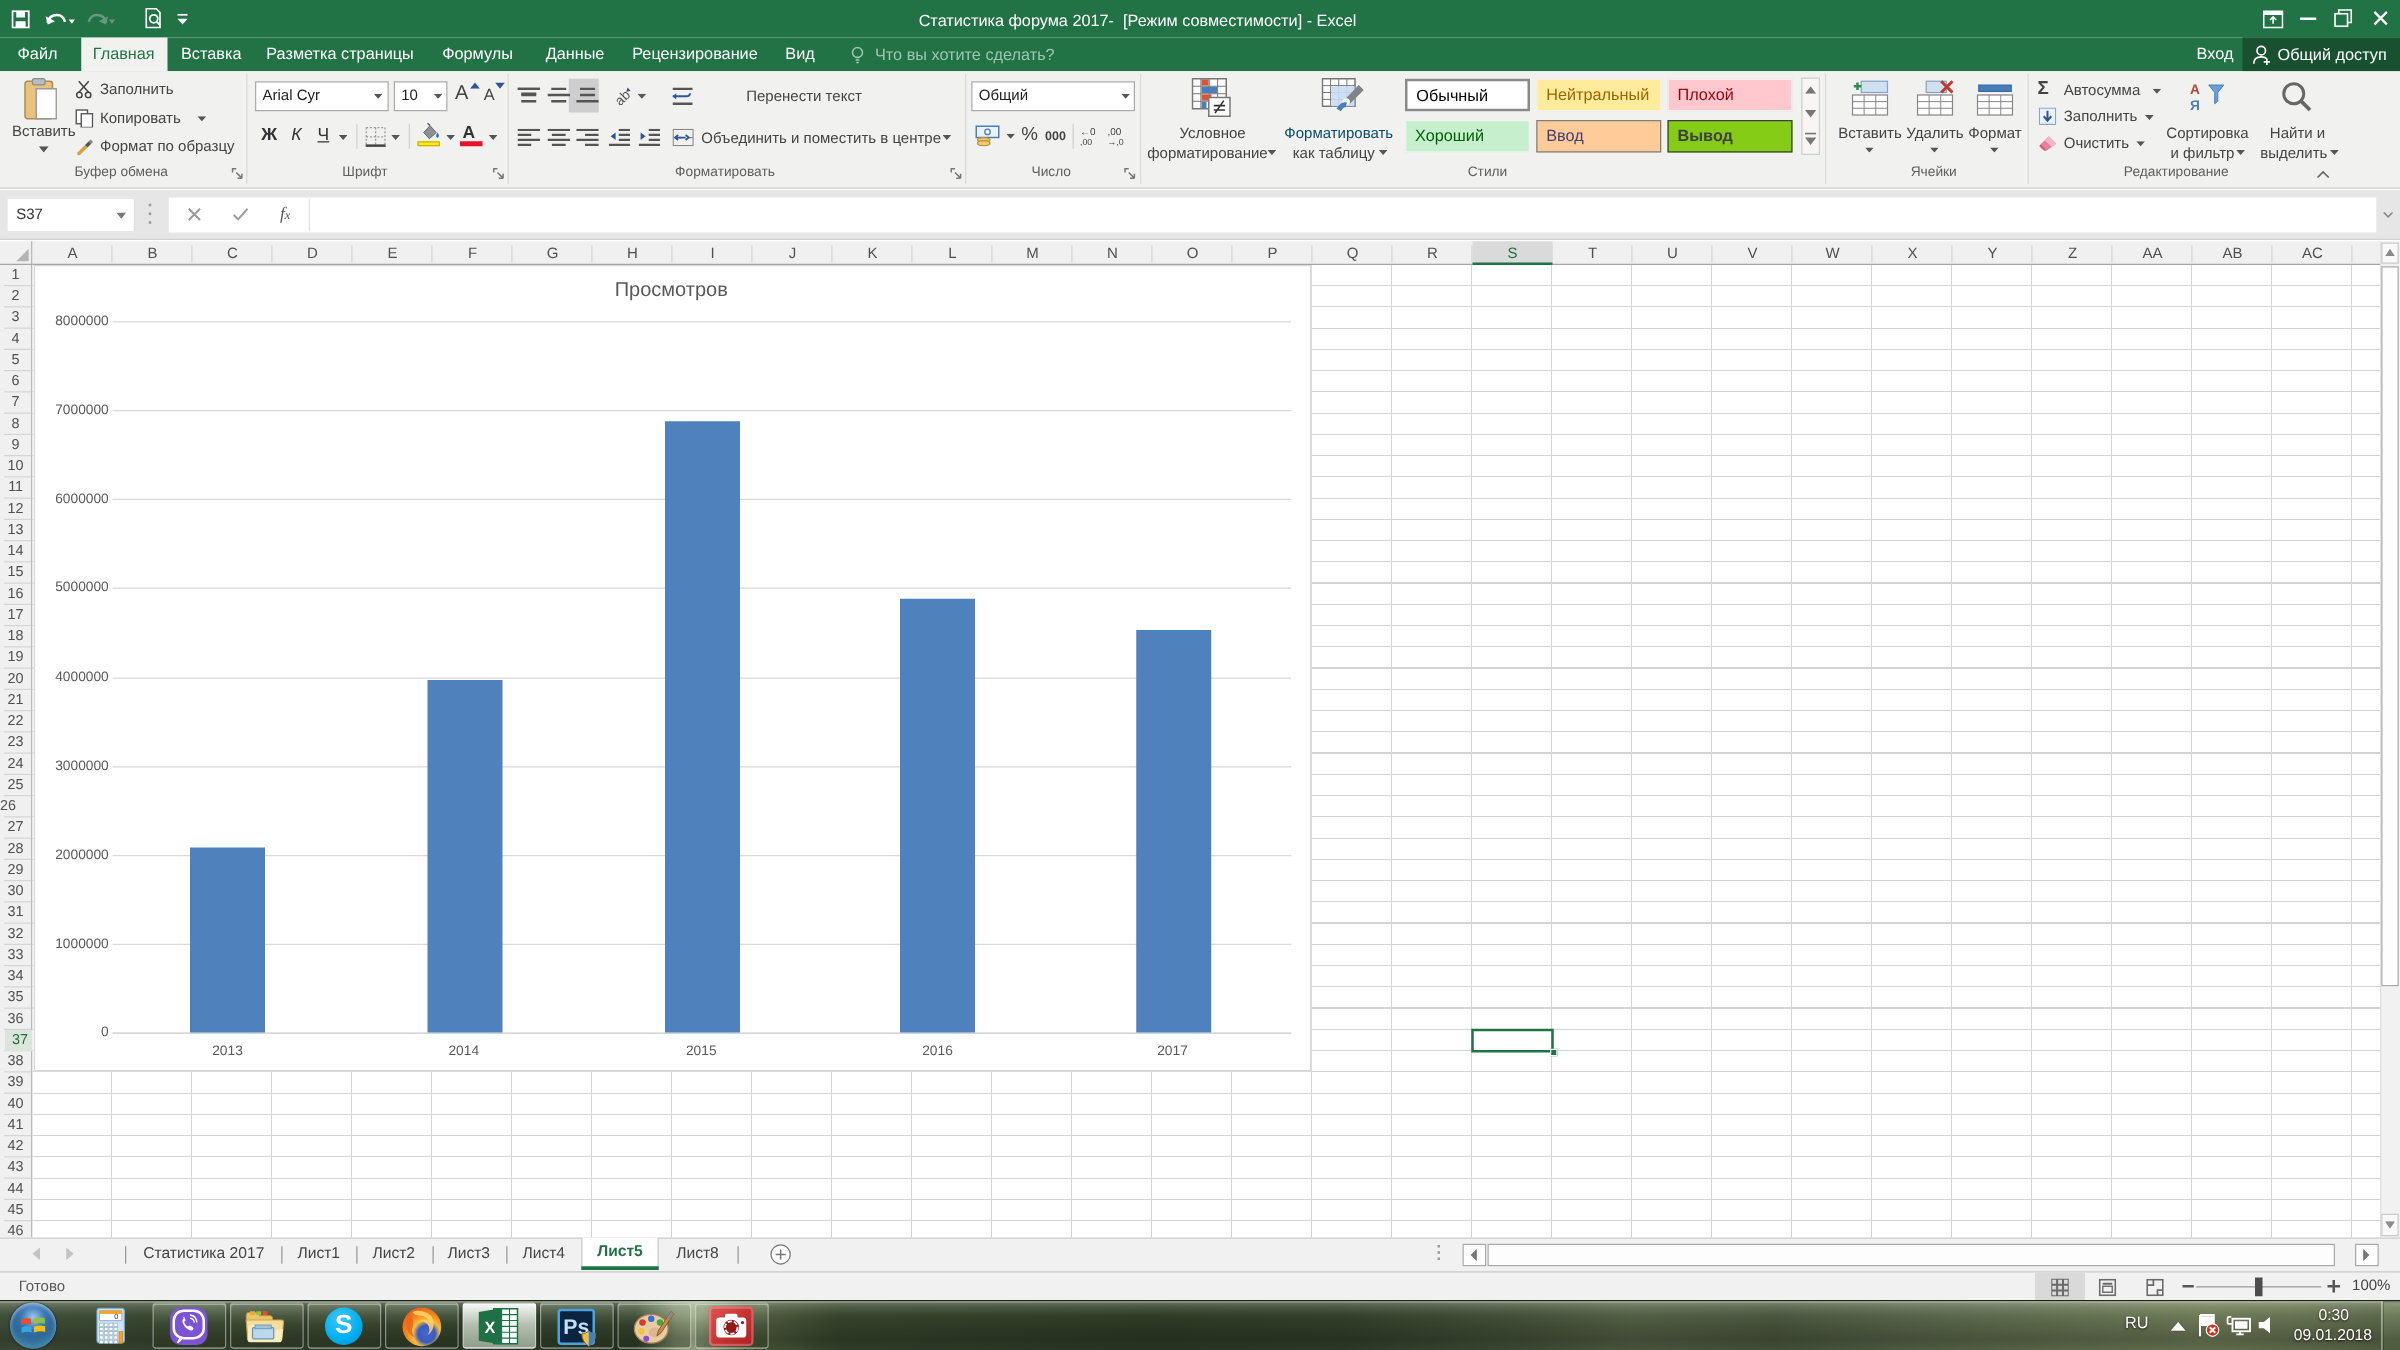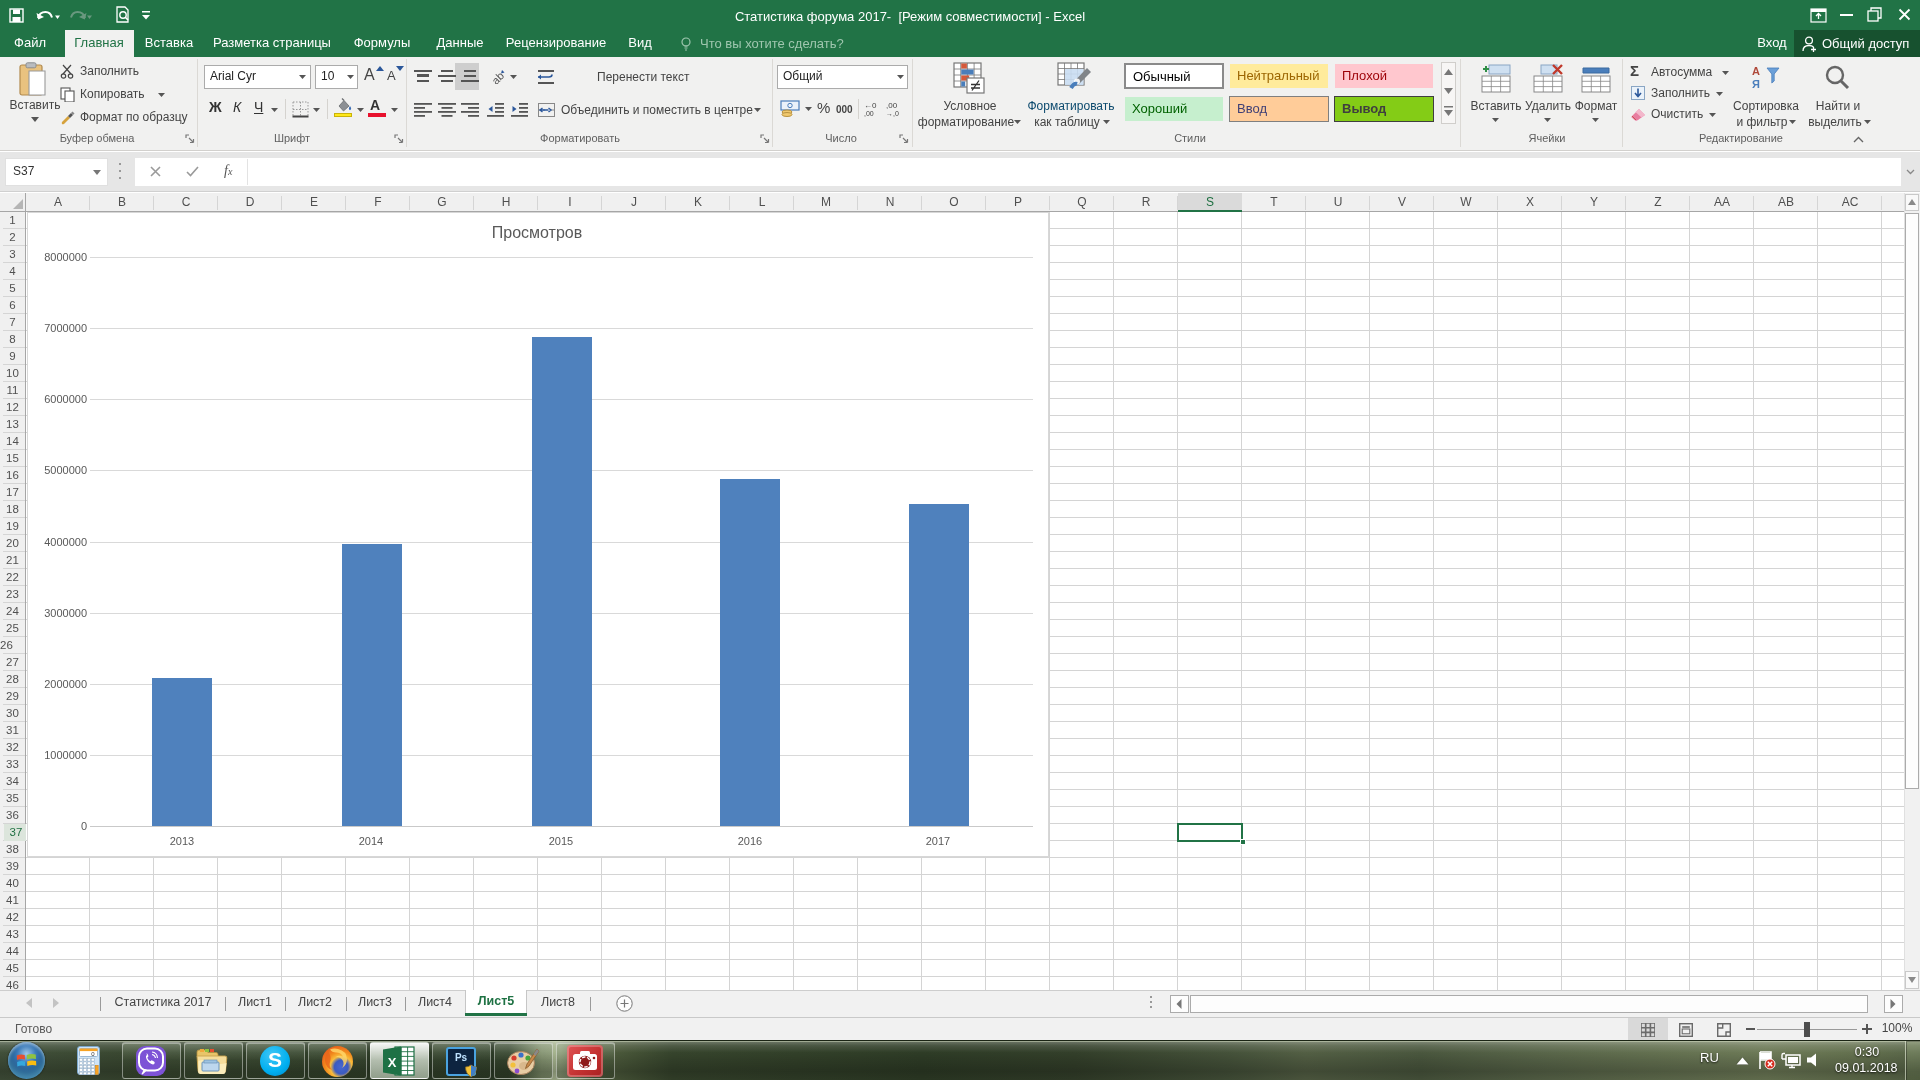--- a/index.html
+++ b/index.html
@@ -734,21 +734,21 @@
     <path d="M6 5 q4 6 2 11 q-1.5 4 2 8 q-6 -2 -7 -9 q-0.5 -5.5 3 -10 z" fill="#e8641c" opacity="0.8"></path>
     <path d="M8 3.5 q2 3 6 3 q5 0 7 4 q-5 -1.5 -7 0.5 q5 0 7 4 q1.5 3.5 -1 7 q5 -3 5 -9 q-0.5 -8 -9 -10 q-4.5 -1 -8 0.5 z" fill="#ffd567" opacity="0.85"></path>
   </svg>
 <svg style="position:absolute;left:382px;top:1046px" width="34" height="30" viewBox="0 0 34 30">
     <rect x="13" y="1" width="19" height="28" fill="#fff" stroke="#1e7145" stroke-width="1.2"></rect>
     <path d="M13 5.7 h19 M13 10.4 h19 M13 15.1 h19 M13 19.8 h19 M13 24.5 h19 M19.3 1 v28 M25.6 1 v28" stroke="#1e7145" stroke-width="0.9"></path>
     <path d="M1 3.5 L19 0.5 V29.5 L1 26.5 z" fill="#1e7145"></path>
     <text x="10" y="20.5" font-size="13" fill="#fff" font-weight="bold" text-anchor="middle">X</text>
   </svg>
 <div style="position:absolute;left:446px;top:1047px;width:30px;height:29px;border-radius:3px;background:#0d2440;border:2px solid #4aa3e0"></div>
-<div style="position:absolute;left:261px;top:1051.94px;width:400px;text-align:center;font-size:10px;color:#bfe3ff;font-weight:bold;white-space:nowrap;line-height:1.15;">Ps</div>
+<div style="position:absolute;left:261px;top:1051.94px;width:400px;text-align:center;font-size:17px;color:#bfe3ff;font-weight:bold;white-space:nowrap;line-height:1.15;">Ps</div>
 <svg style="position:absolute;left:464px;top:1064px" width="14" height="14" viewBox="0 0 14 14">
     <path d="M7 1 Q9.5 3 12.5 3 Q12.5 9.5 7 13 Q1.5 9.5 1.5 3 Q4.5 3 7 1 z" fill="#f3c13a" stroke="#8a6d1f" stroke-width="0.8"></path>
     <path d="M7 1 Q9.5 3 12.5 3 Q12.5 9.5 7 13 z" fill="#3f7fc9"></path>
   </svg>
 <svg style="position:absolute;left:506px;top:1047px" width="34" height="30" viewBox="0 0 34 30">
     <ellipse cx="15" cy="16" rx="13.5" ry="11.5" fill="#e8cda4" stroke="#a8805c" stroke-width="1"></ellipse>
     <ellipse cx="18" cy="19" rx="5" ry="4" fill="#d8b88c"></ellipse>
     <circle cx="8" cy="11" r="2.6" fill="#d43c2e"></circle>
     <circle cx="15" cy="8" r="2.6" fill="#3a70c9"></circle>
     <circle cx="22" cy="11" r="2.6" fill="#48a43c"></circle>

